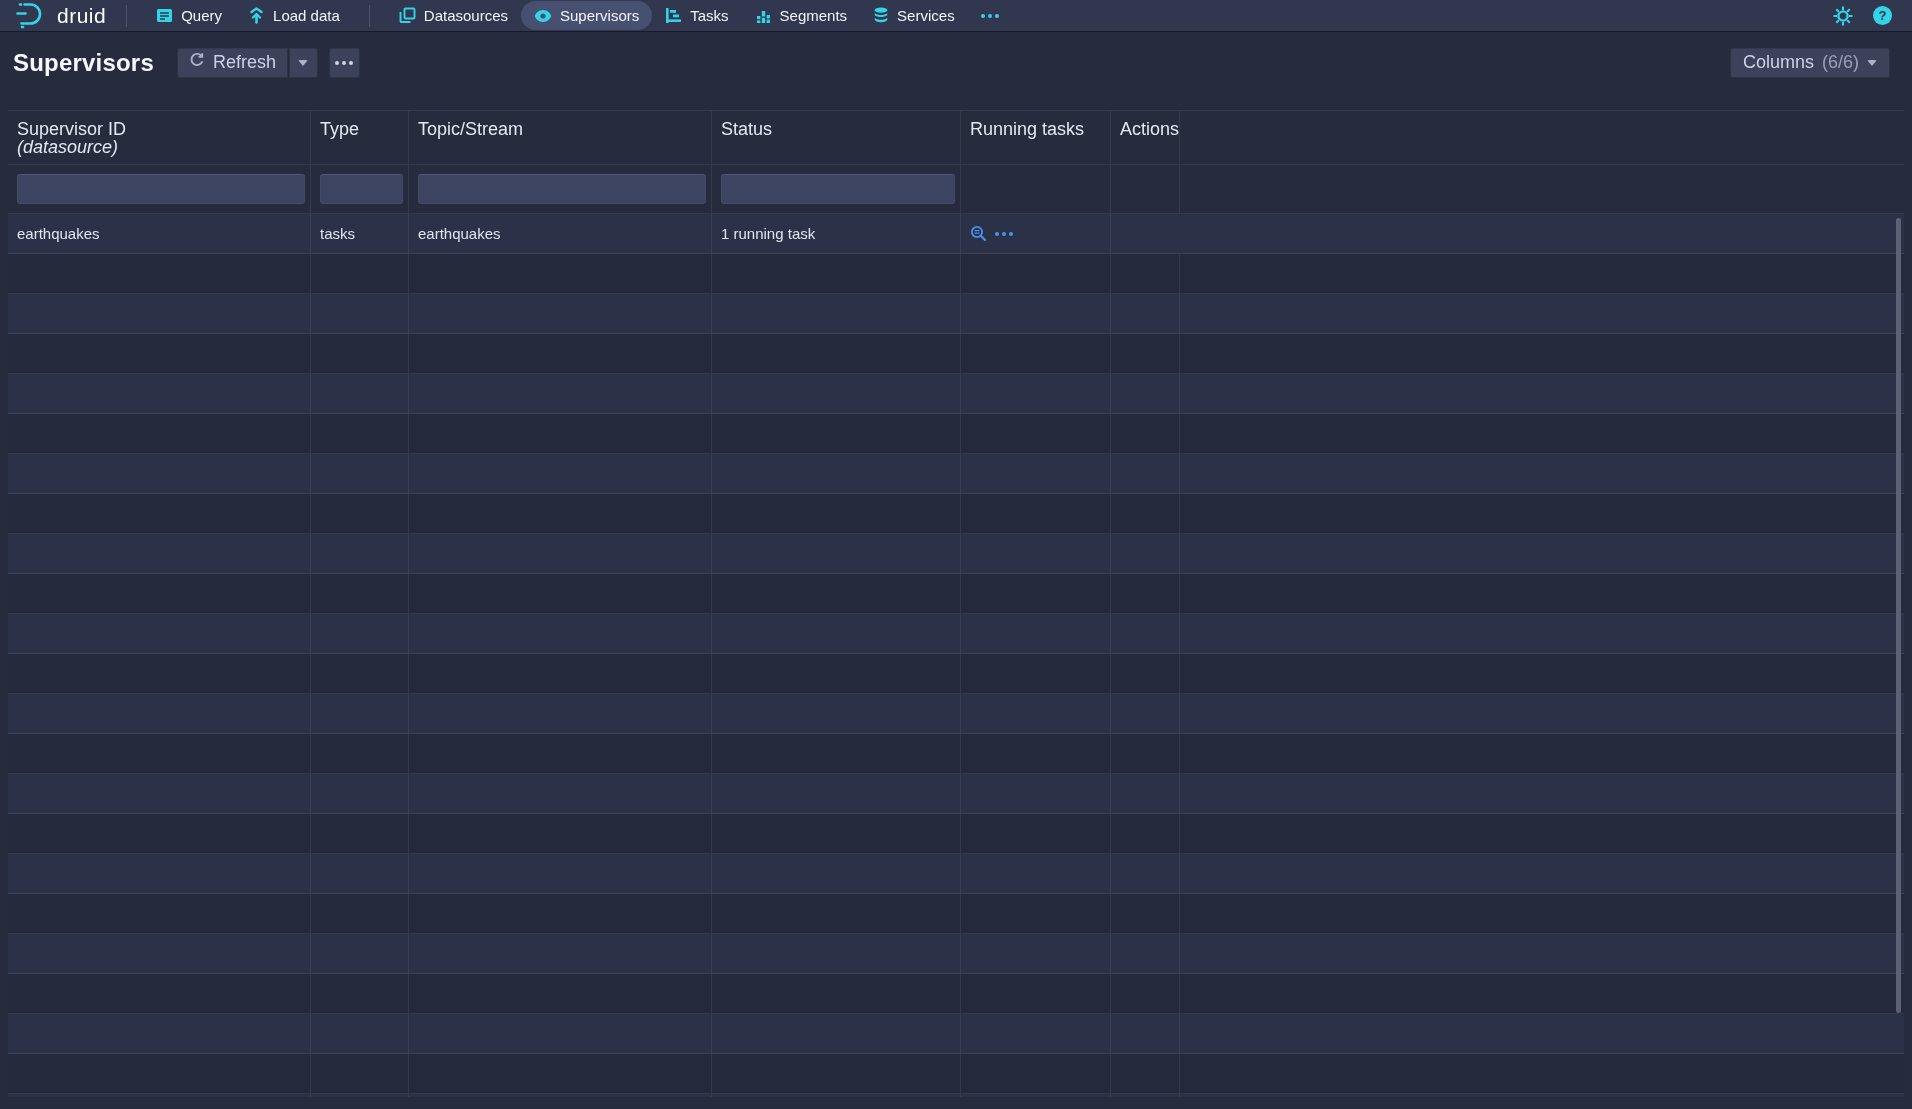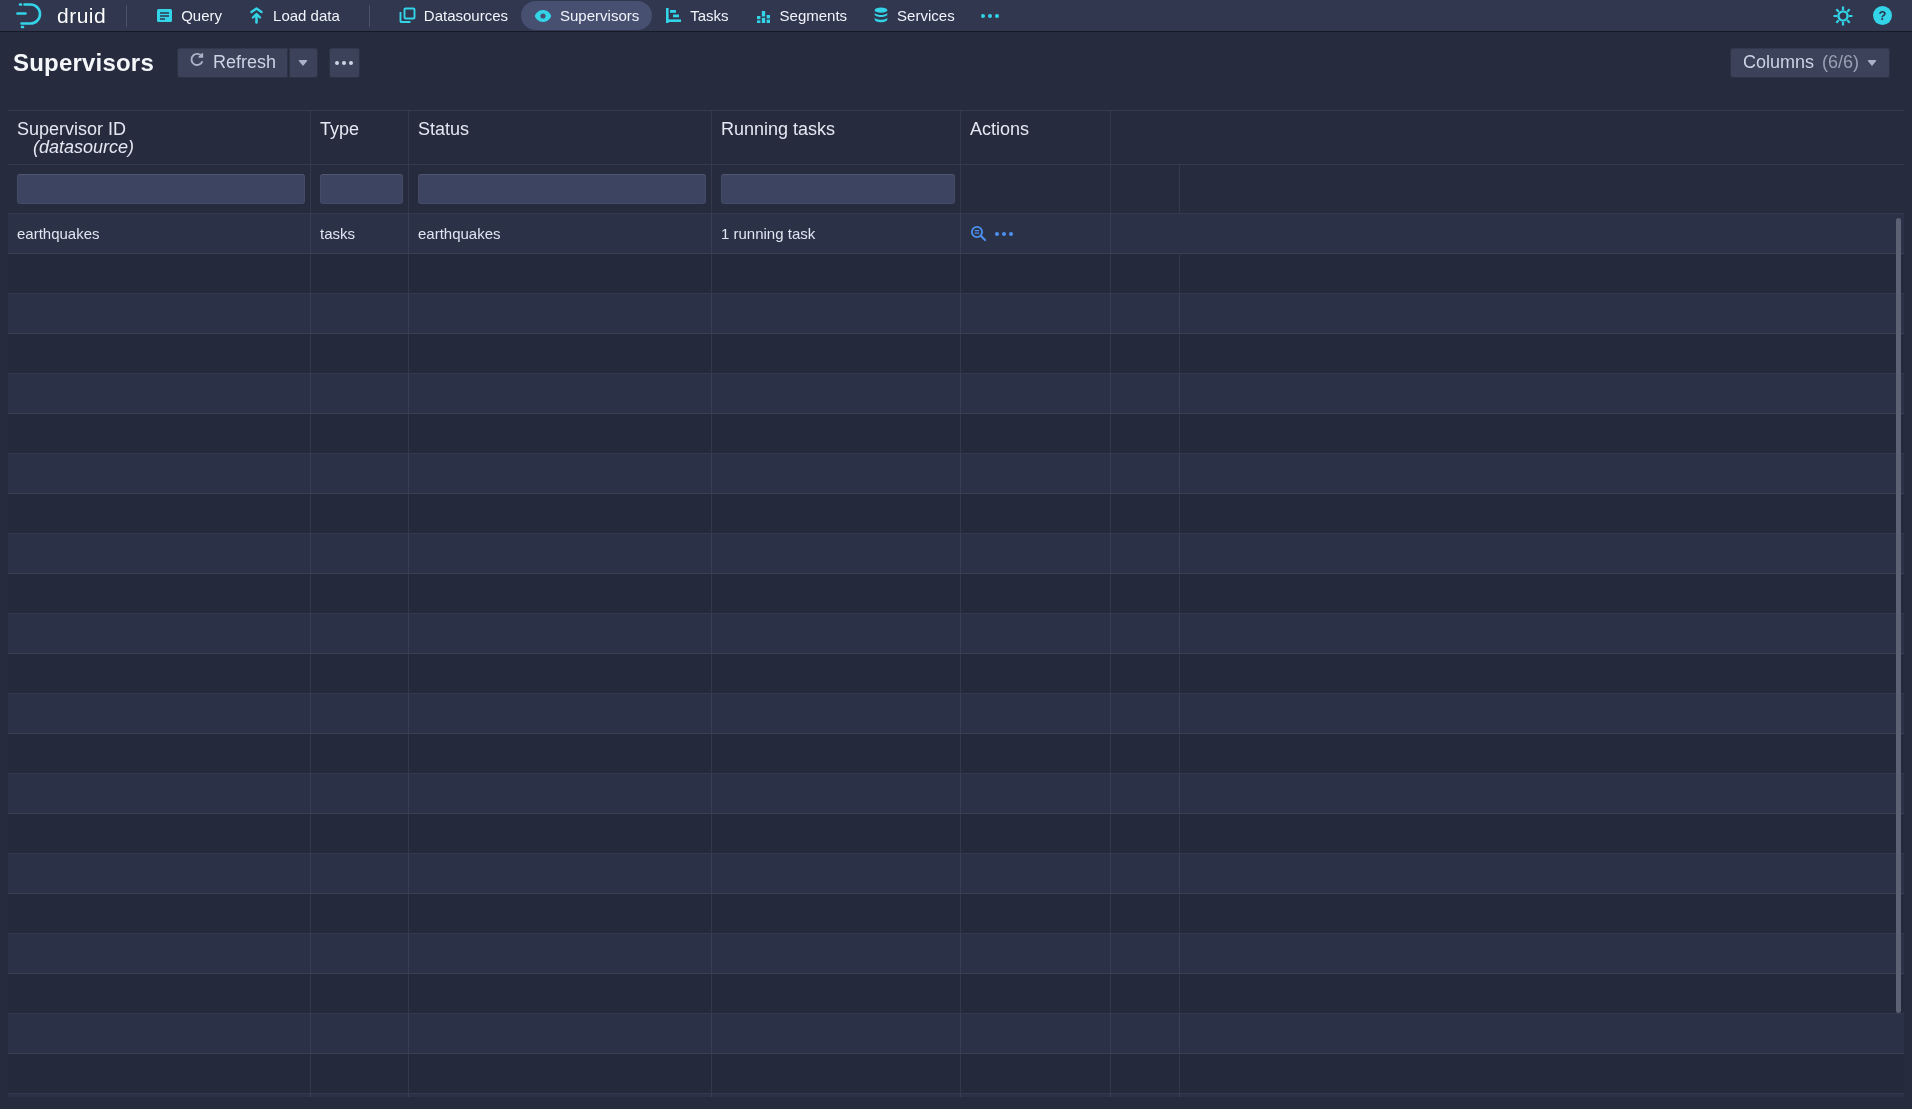--- a/index.html
+++ b/index.html
@@ -82,21 +82,21 @@
   .table-wrap {
     position:absolute; left:8px; right:8px; top:110px; bottom:12px;
     overflow:hidden; border-top:1px solid rgba(255,255,255,0.08);
   }
   .tr { display:grid; grid-template-columns:var(--cols); }
   .th, .fc, .td { border-right:1px solid var(--line); min-width:0; }
   .tr > :last-child { border-right:none; }
 
   .thead { height:54px; border-bottom:1px solid var(--line); }
   .th { padding:9px 5px 0 9px; font-size:18px; color:#e4e8f2; line-height:18px; cursor:pointer; }
-  .th .sub { font-style:italic;margin-left:16px; }
+  .th .sub { font-style:italic; }
 
   .filters { height:49px; border-bottom:1px solid var(--line); }
   .fc { padding:9px 5px 0 9px; }
   .filter-input {
     width:100%; height:30px; border:none; border-radius:3px;
     background:#3d4461; color:#e6eaf4; font-size:14px; padding:0 9px;
     box-shadow:inset 0 1px 0 rgba(255,255,255,0.07), inset 0 0 0 1px rgba(255,255,255,0.04);
     outline:none; font-family:"Liberation Sans", sans-serif;
   }
 
@@ -282,20 +282,23 @@
 
 <div class="table-wrap">
 
   <div class="tr thead">
     <div class="th">
       <div>Supervisor ID</div>
       <div class="sub">(datasource)</div>
     </div>
     <div class="th">
       <div>Type</div>
+    </div>
+    <div class="th">
+      <div>Topic/Stream</div>
     </div>
     <div class="th">
       <div>Status</div>
     </div>
     <div class="th">
       <div>Running tasks</div>
     </div>
     <div class="th">
       <div>Actions</div>
     </div>

